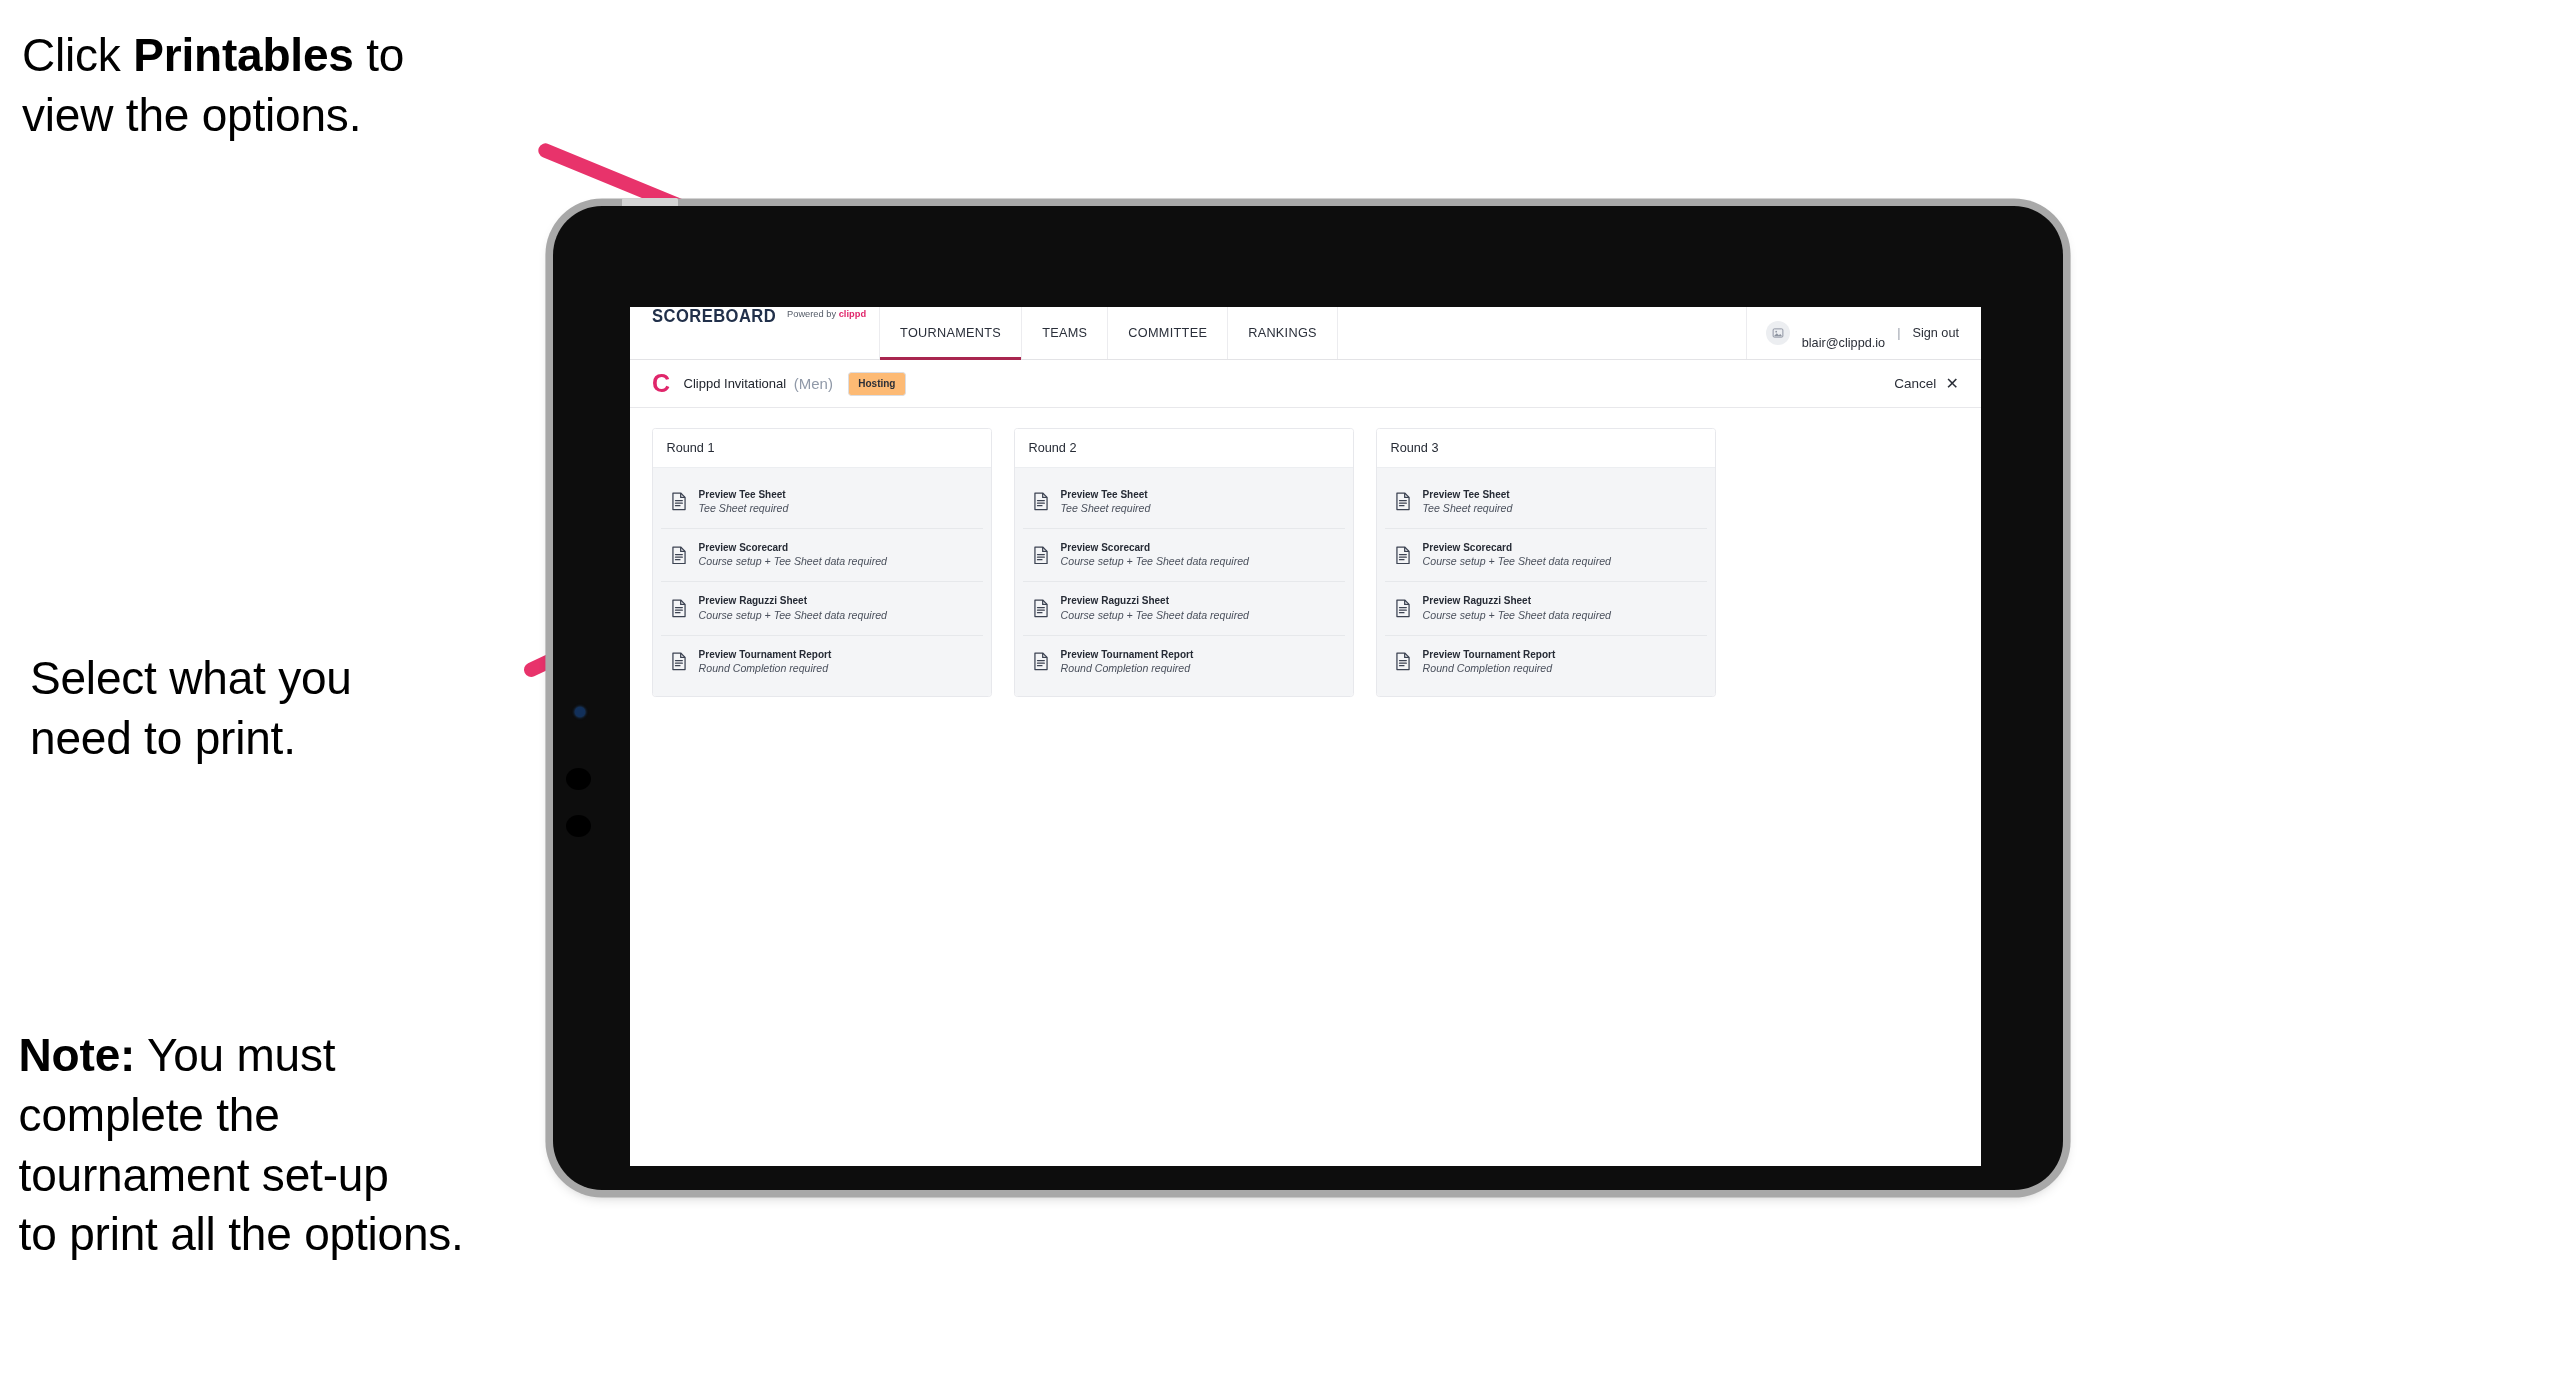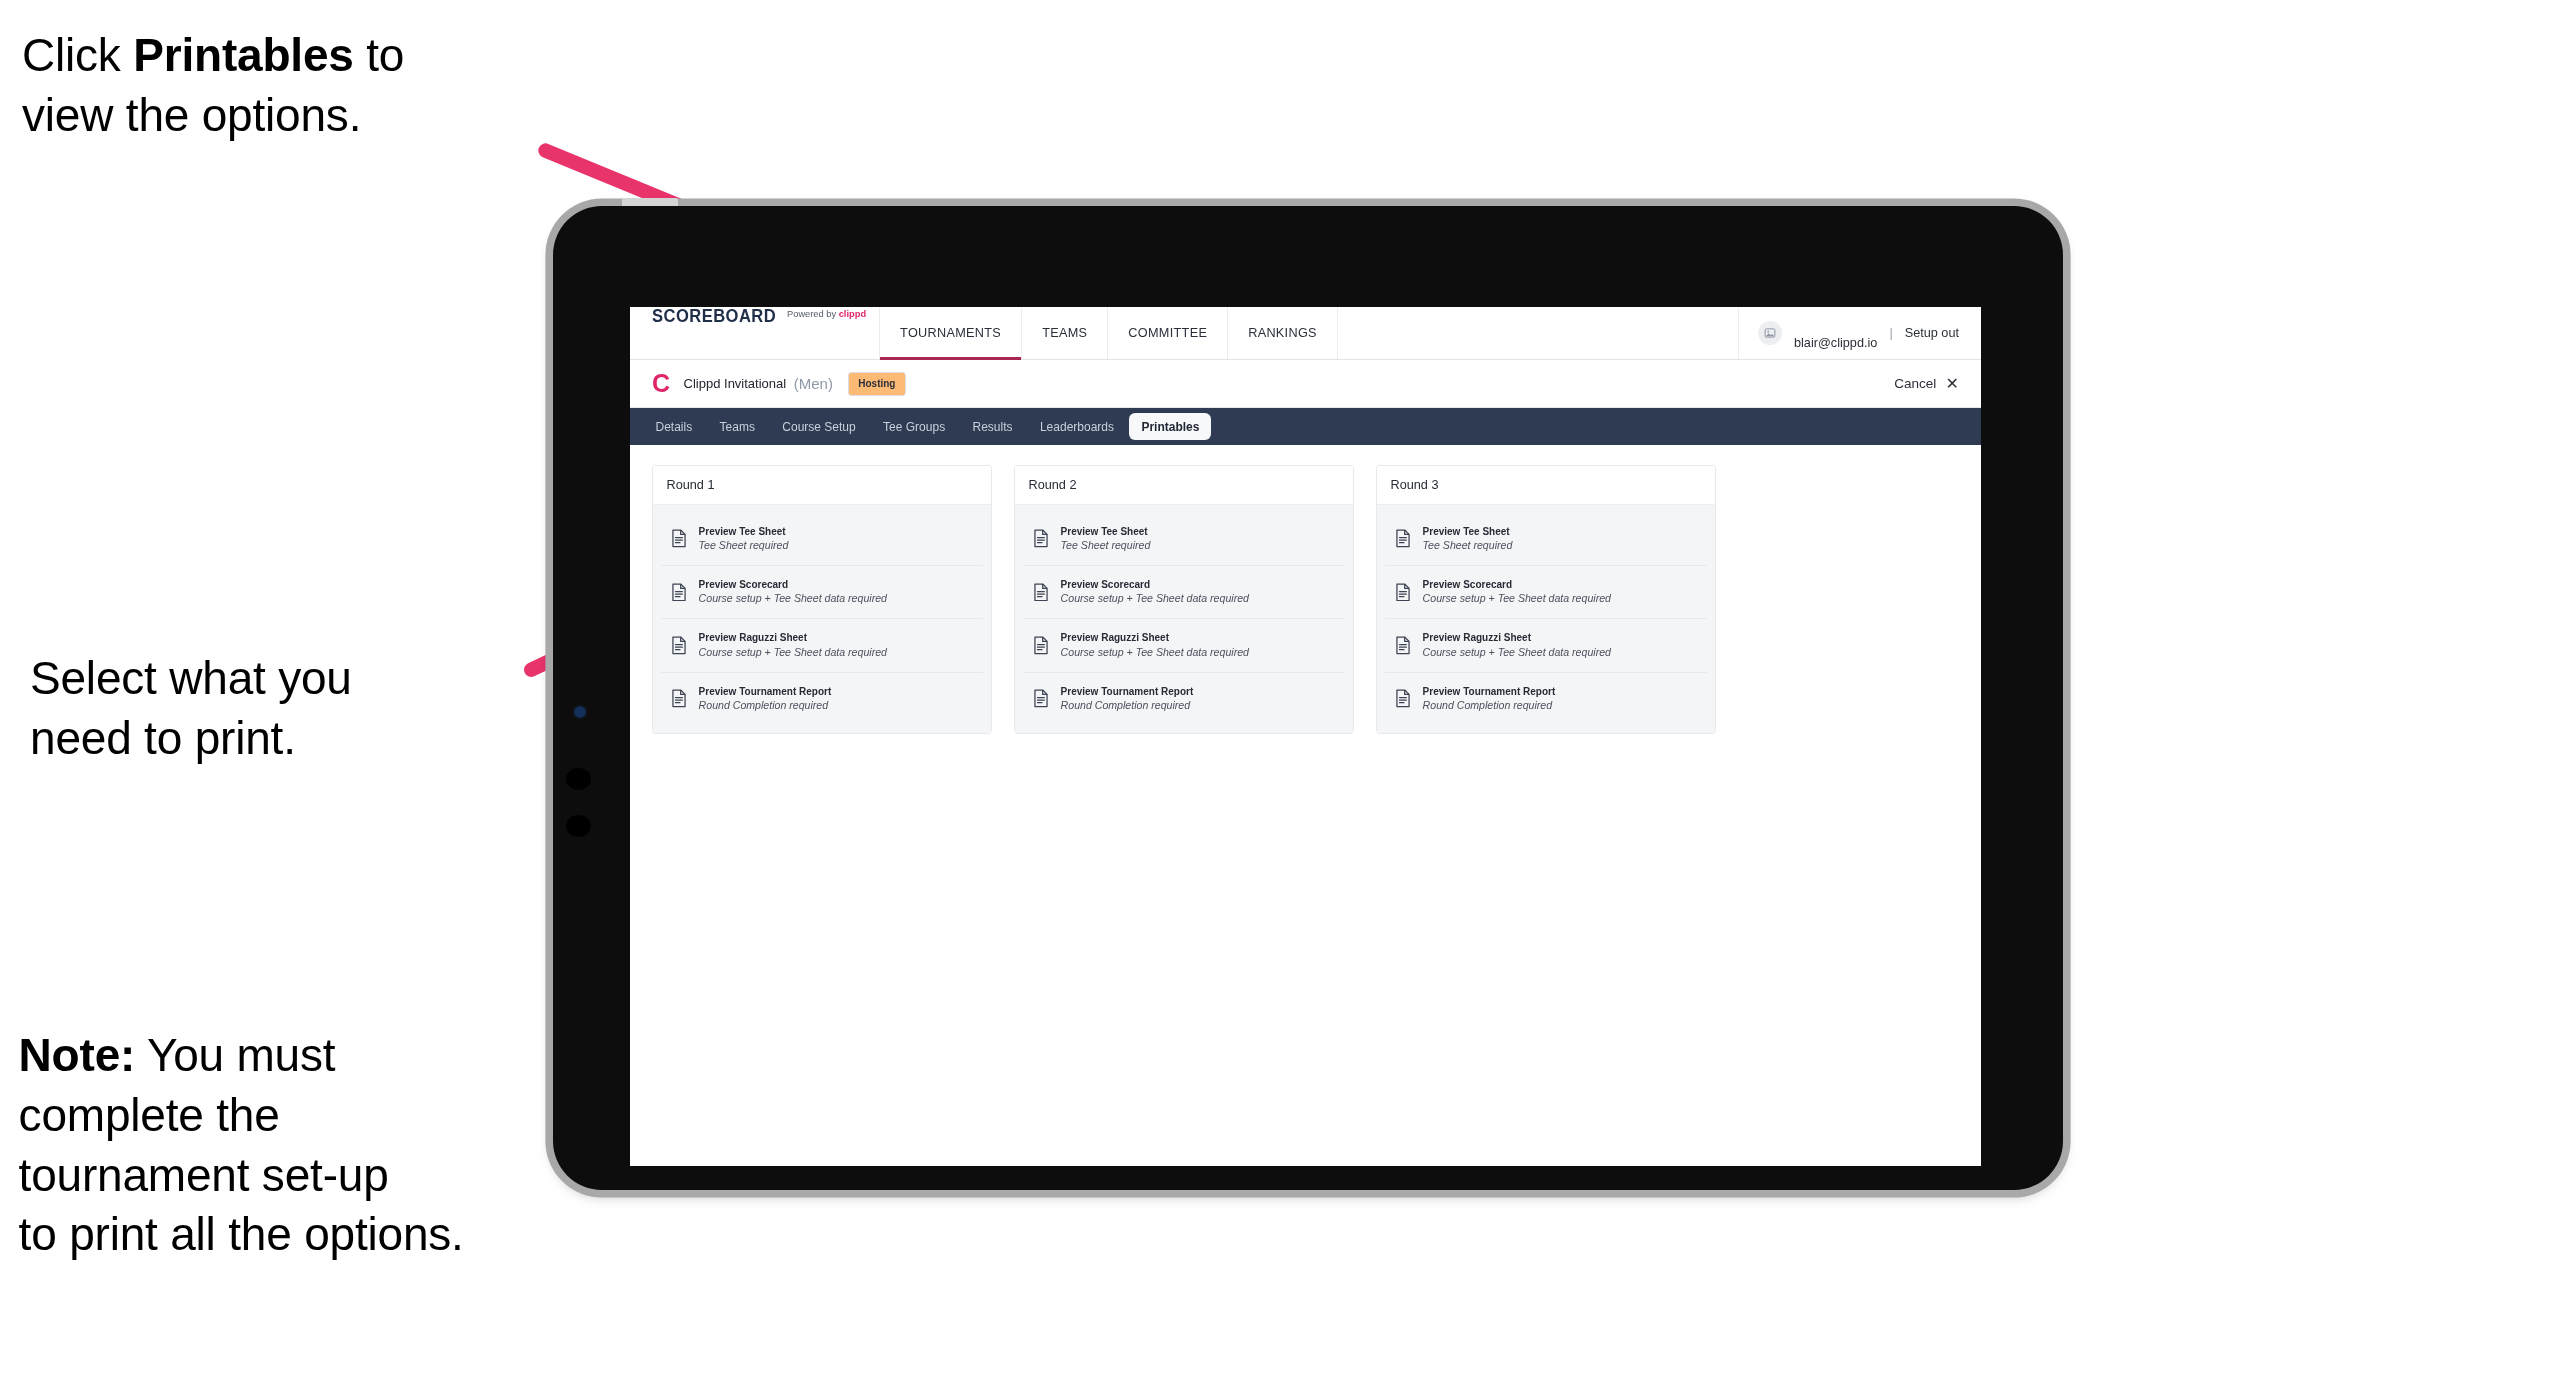--- a/index.html
+++ b/index.html
@@ -326,45 +326,36 @@
       <div id="topbar-user">
         <div id="user-avatar">
           <svg width="12" height="12" viewBox="0 0 16 16">
             <rect x="1.5" y="2.5" width="13" height="11" rx="1.5" fill="none" stroke="#8d93a0" stroke-width="1.3"></rect>
             <circle cx="5.6" cy="6.2" r="1.15" fill="#8d93a0"></circle>
             <path d="M2.4 12.4 L6.4 8.2 L9.1 11 L11 9.3 L13.6 12.4 Z" fill="#8d93a0"></path>
           </svg>
         </div>
         <span id="user-email">blair@clippd.io</span>
         <span id="user-sep">|</span>
-        <span id="sign-out">Setup out</span>
+        <span id="sign-out">Sign out</span>
       </div>
     </div>
 
     <div id="tbar">
       <div id="tbar-logo">C</div>
       <div id="tbar-name">Clippd Invitational</div>
       <div id="tbar-gender">(Men)</div>
       <div id="tbar-badge">Hosting</div>
       <div id="tbar-spacer"></div>
       <div id="tbar-cancel">
         <span>Cancel</span>
         <span class="x-glyph">✕</span>
       </div>
     </div>
 
-    <div id="tabbar">
-      <div class="tab-item">Details</div>
-      <div class="tab-item">Teams</div>
-      <div class="tab-item">Course Setup</div>
-      <div class="tab-item">Tee Groups</div>
-      <div class="tab-item">Results</div>
-      <div class="tab-item">Leaderboards</div>
-      <div class="tab-item active">Printables</div>
-    </div>
 
     <div id="content">
 
       <div class="round-col">
         <div class="round-head">Round 1</div>
         <div class="round-body">
           <div class="print-item">
             <svg class="doc-icon" width="16" height="18.6" viewBox="0 0 19 22">
               <path d="M2.3 1.2 h9.2 l5.2 5.2 v14.4 h-14.4 z" fill="none" stroke="#3c4352" stroke-width="1.5" stroke-linejoin="round"></path>
               <path d="M11.5 1.2 v5.2 h5.2" fill="none" stroke="#3c4352" stroke-width="1.5" stroke-linejoin="round"></path>

